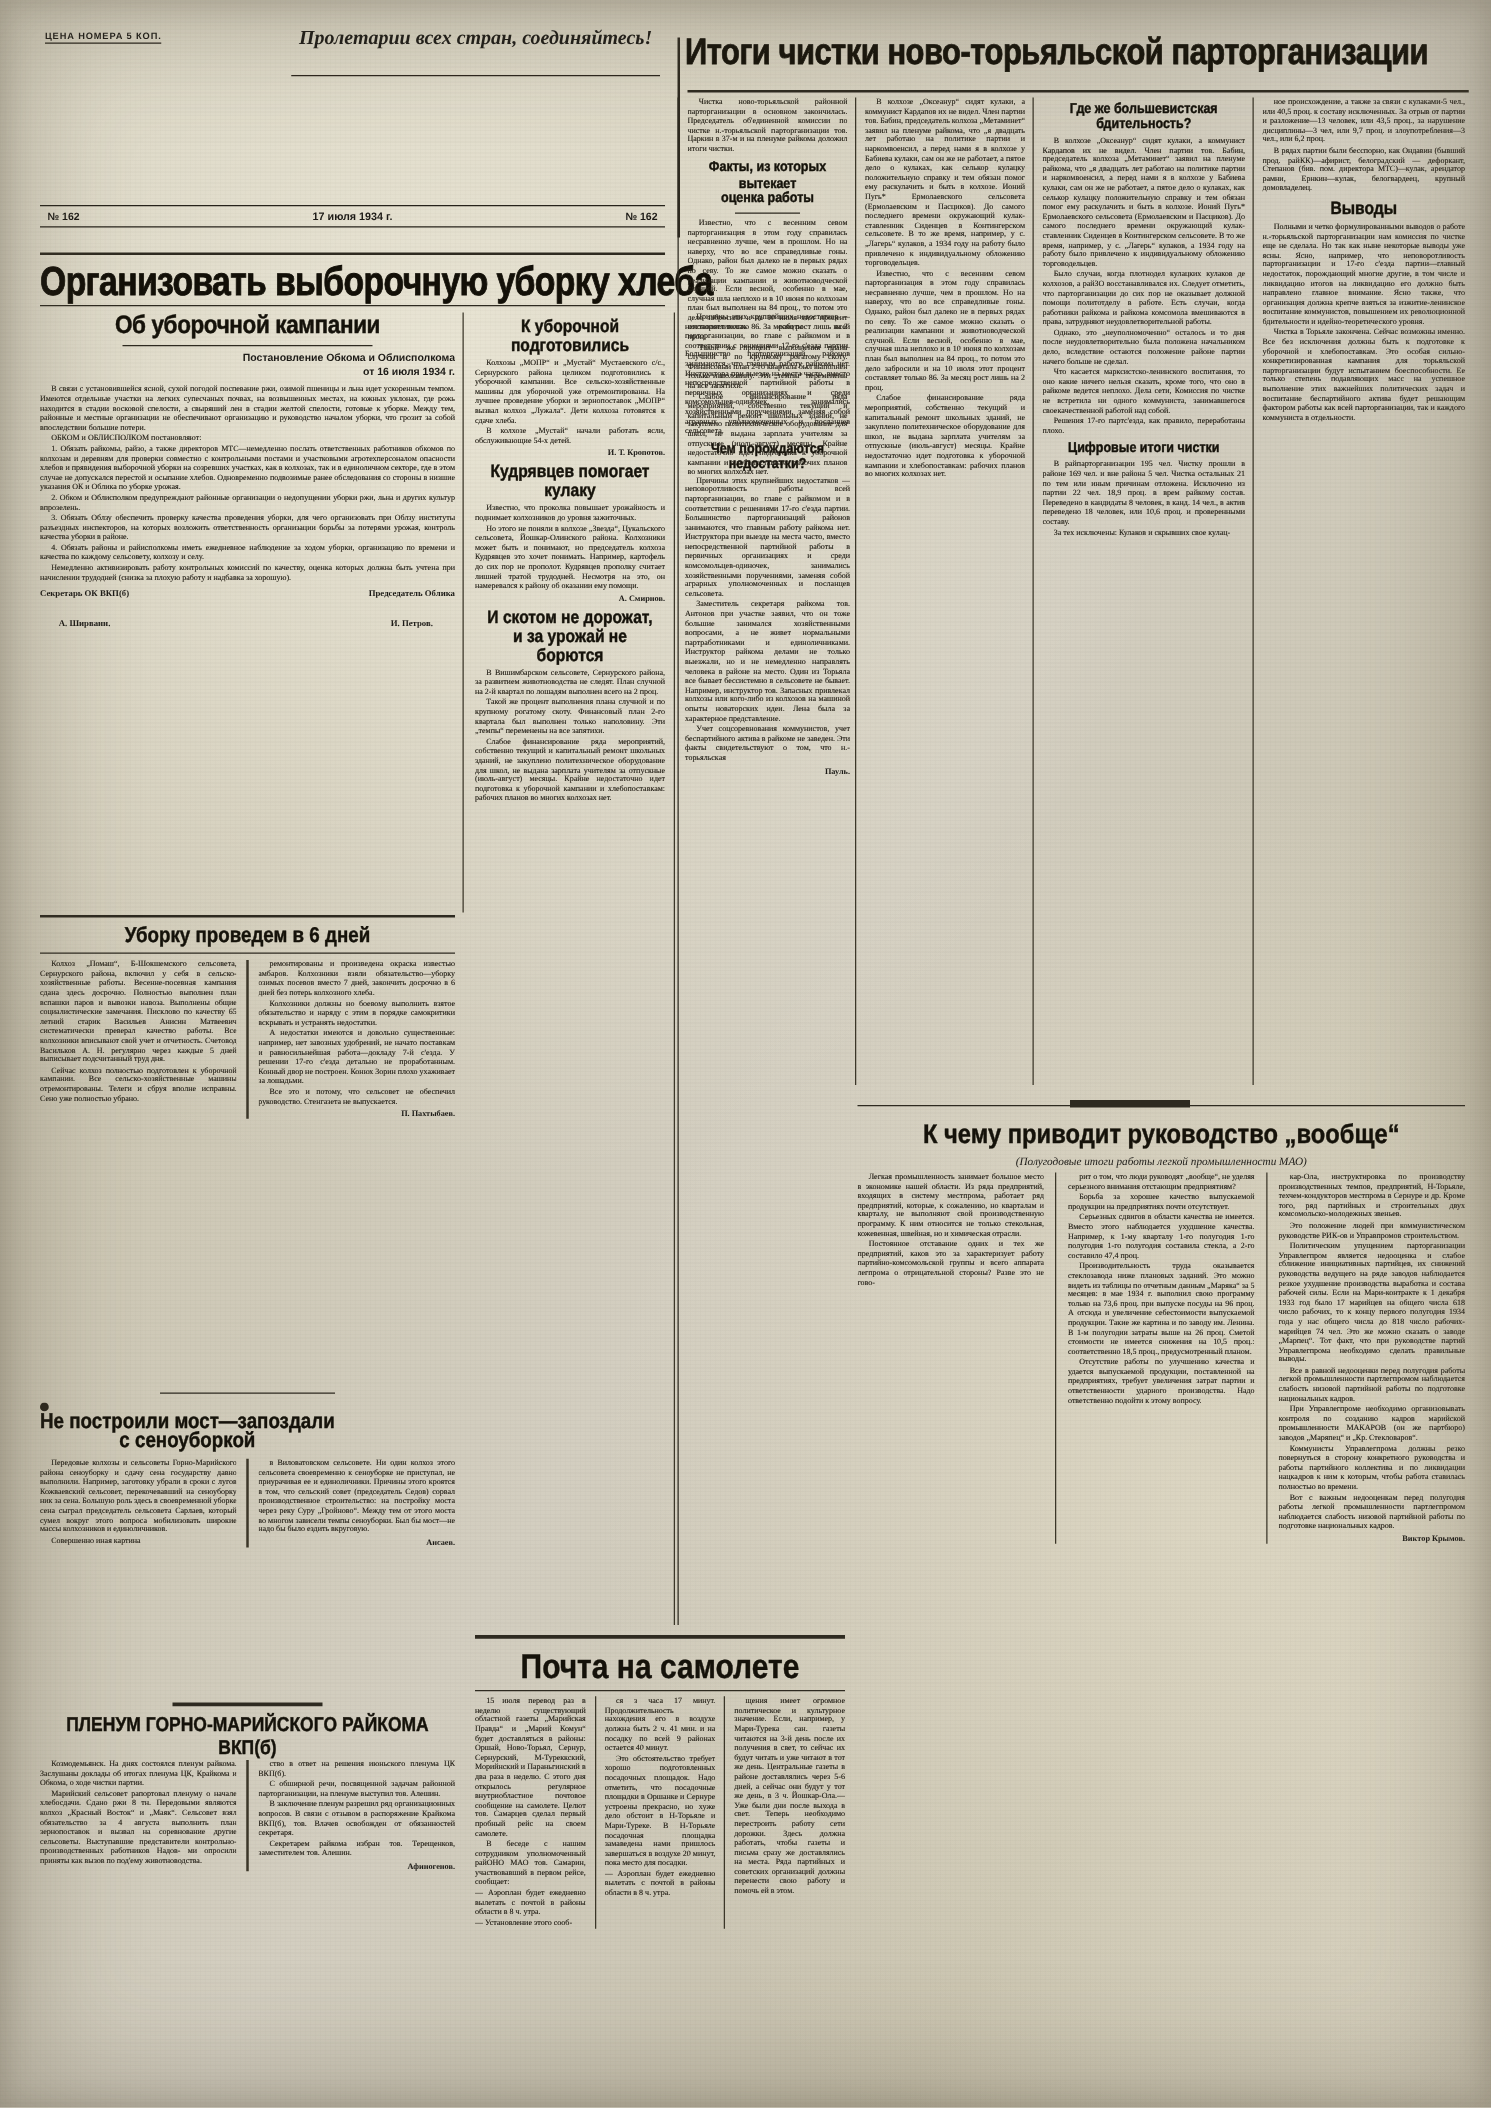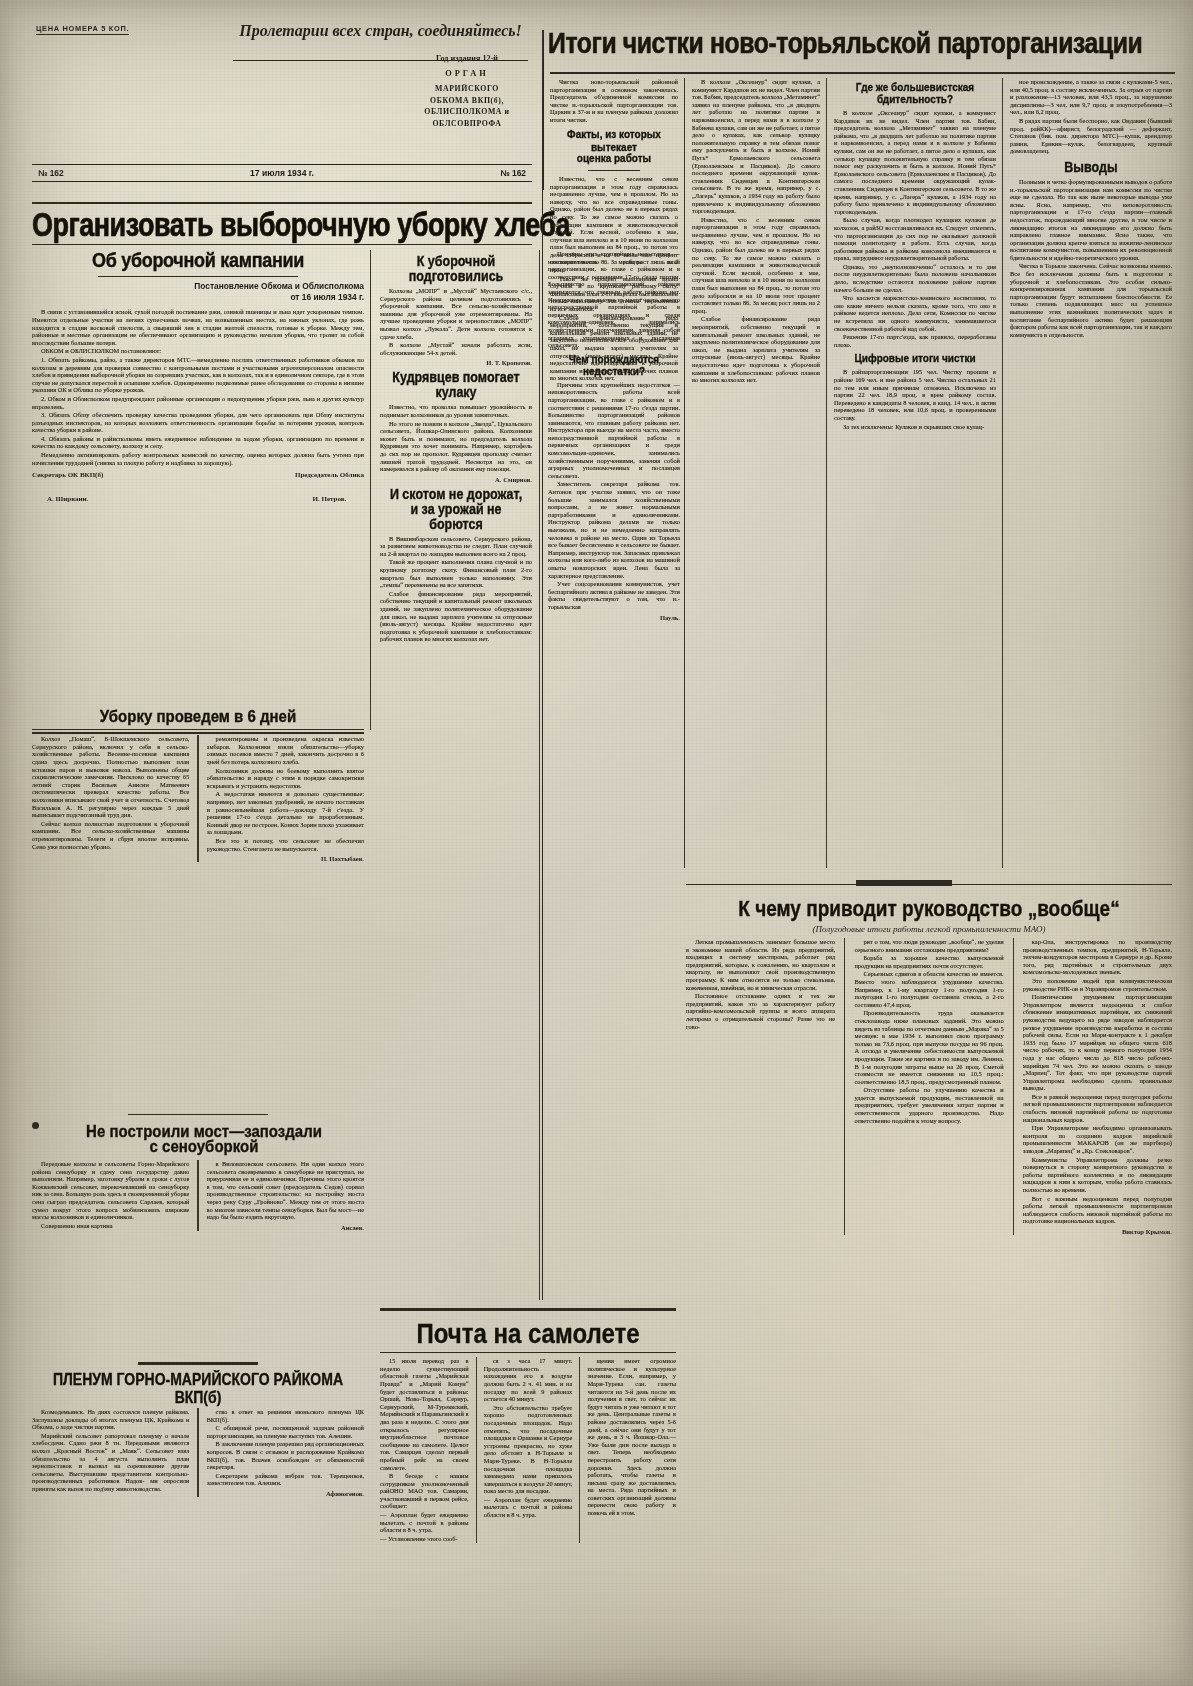--- a/index.html
+++ b/index.html
@@ -149,28 +149,20 @@
 <body>
 
 <div class="paper"></div>
 <div class="grain"></div>
 
 <div class="sheet">
 
   <div class="top-strip">
     <div class="price">ЦЕНА НОМЕРА 5 КОП.</div>
     <div class="slogan">Пролетарии всех стран, соединяйтесь!</div>
-    <div class="organ">
-      <div class="g">Год издания 12-й</div>
-      <div class="o">ОРГАН</div>
-      <div class="line">МАРИЙСКОГО</div>
-      <div class="line">ОБКОМА ВКП(б),</div>
-      <div class="line">ОБЛИСПОЛКОМА и</div>
-      <div class="line">ОБЛСОВПРОФА</div>
-    </div>
     <div class="issue-bar">
       <span>№ 162</span>
       <span class="date">17 июля 1934 г.</span>
       <span>№ 162</span>
     </div>
   </div>
 
   <div class="vdiv" style="left:524px;top:16px;width:1.6px;height:160px;"></div>
 
   <div class="banner">
@@ -301,21 +293,21 @@
       <p>В рядах партии были бесспорно, как Ондавин (бывший прод. райКК)—афирист, белоградский — дефоркант, Степанов (бив. пом. директора МТС)—кулак, арендатор рамни, Ернкин—кулак, белогвардеец, крупный домовладелец.</p>
     </div>
     <div class="sechead h-md">Выводы</div>
     <div class="body-txt">
       <p>Полными и четко формулированными выводов о работе н.-торьяльской парторганизации нам комиссия по чистке еще не сделала. Но так как ныне некоторые выводы уже ясны. Ясно, например, что неповоротливость парторганизации и 17-го с'езда партии—главный недостаток, порождающий многие другие, в том числе и ликвидацию итогов на ликвидацию его должно быть направлено главное внимание. Ясно также, что организация должна крепче взяться за изжитие-ленинское воспитание коммунистов, повышением их революционной бдительности и идейно-теоретического уровня.</p>
       <p>Чистка в Торьяле закончена. Сейчас возможны именно. Все без исключения должны быть к подготовке к уборочной и хлебопоставкам. Это особая сильно-конкретизированная кампания для торьяльской парторганизации будут испытанием боеспособности. Ее только степень подавляющих масс на успешное выполнение этих важнейших политических задач и воспитание беспартийного актива будет решающим фактором работы как всей парторганизации, так и каждого коммуниста в отдельности.</p>
     </div>
   </div>
 
   <div class="hdiv" style="left:14px;top:718px;width:332px;height:2.4px;"></div>
-  <div class="col" style="left:14px;top:688px;width:332px;height:360px;">
+  <div class="col" style="left:14px;top:721px;width:332px;height:360px;">
     <div class="sechead h-lg">Уборку проведем в 6 дней</div>
     <div class="rule-full" style="width:100%;height:1.2px;"></div>
     <div style="display:flex;gap:8px;">
       <div style="width:160px;">
         <div class="body-txt">
           <p>Колхоз „Помаш“, Б-Шокшемского сельсовета, Сернурского района, включил у себя в сельско-хозяйственные работы. Весенне-посевная кампания сдана здесь досрочно. Полностью выполнен план вспашки паров и вывозки навоза. Выполнены общие социалистические замечания. Писклово по качеству 65 летний старик Васильев Анисин Матвеевич систематически преверал качество работы. Все колхозники вписывают свой учет и отчетность. Счетовод Васильков А. Н. регулярно через каждые 5 дней выписывает подсчитанный труд дня.</p>
           <p>Сейчас колхоз полностью подготовлен к уборочной кампании. Все сельско-хозяйственные машины отремонтированы. Телеги и сбруя вполне исправны. Сено уже полностью убрано.</p>
         </div>
       </div>
       <div style="width:1.2px;background:#3b3628;"></div>
@@ -326,21 +318,21 @@
           <p>А недостатки имеются и довольно существенные: например, нет завозных удобрений, не начато поставкам и равносильнейшая работа—докладу 7-й с'езда. У решении 17-го с'езда детально не проработанным. Конный двор не построен. Конюх Зорин плохо ухаживает за лошадьми.</p>
           <p>Все это и потому, что сельсовет не обеспечил руководство. Стенгазета не выпускается.</p>
         </div>
         <div class="sig">П. Пахтыбаев.</div>
       </div>
     </div>
   </div>
 
   <div class="hdiv" style="left:110px;top:1100px;width:140px;height:1.2px;"></div>
   <div class="col" style="left:14px;top:1108px;width:332px;height:225px;">
-    <div style="display:flex;align-items:flex-start;justify-content:center;">
+    <div style="display:flex;align-items:flex-start;justify-content:center;flex-direction:column;">
       <span class="bullet"></span>
       <div style="flex:1">
         <div class="sechead h-lg" style="margin:0">Не построили мост—запоздали</div>
         <div class="sechead h-lg" style="margin:-2px 0 4px">с сеноуборкой</div>
       </div>
     </div>
     <div style="display:flex;gap:8px;margin-top:2px;">
       <div style="width:160px;">
         <div class="body-txt">
           <p>Передовые колхозы и сельсоветы Горно-Марийского района сеноуборку и сдачу сена государству давно выполнили. Например, заготовку убрали в сроки с лугов Кожваевский сельсовет, перекочевавший на сеноуборку ник за сена. Большую роль здесь в своевременной уборке сена сыграл председатель сельсовета Сарлаев, который сумел вокруг этого вопроса мобилизовать широкие массы колхозников и единоличников.</p>

